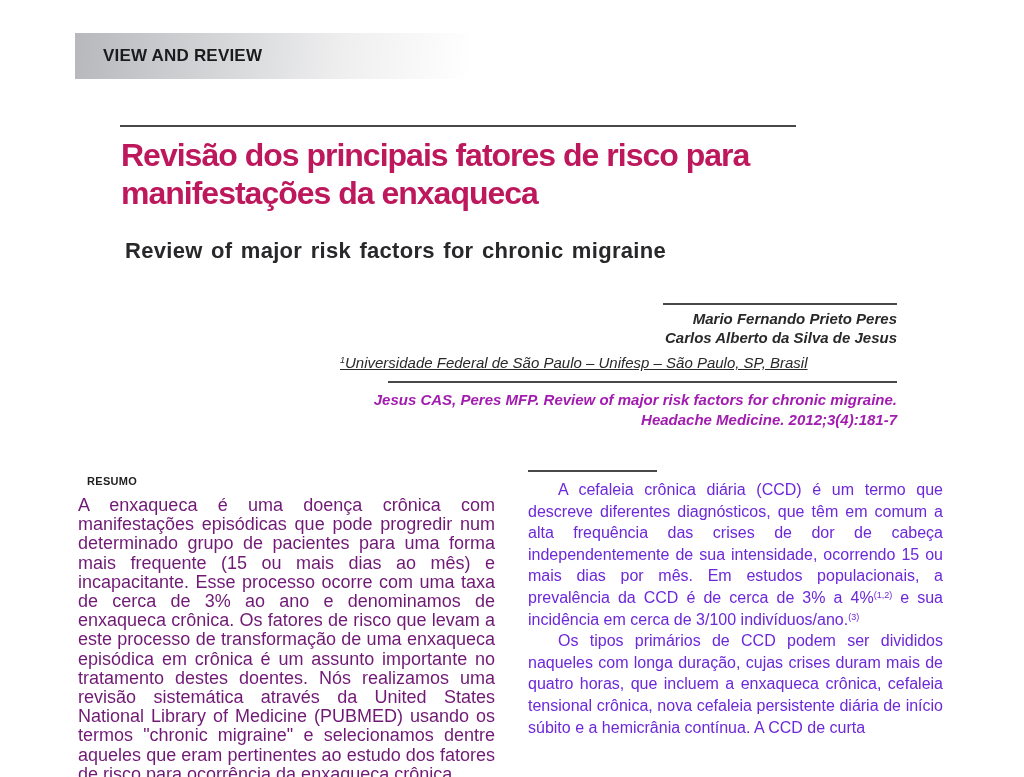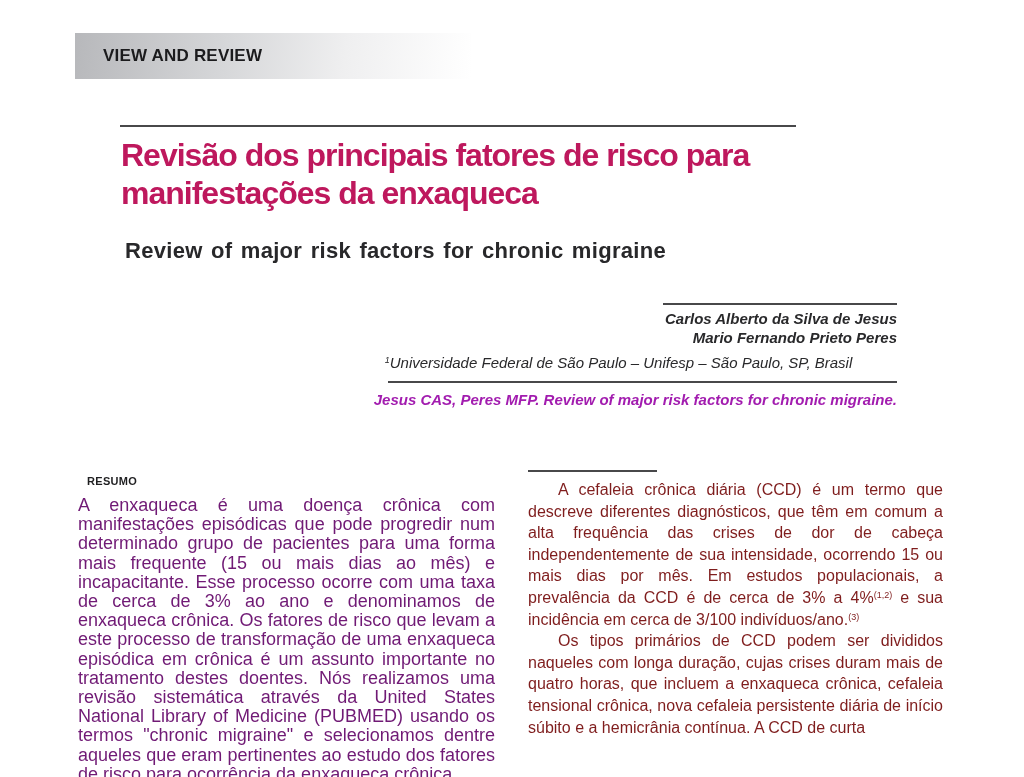--- a/index.html
+++ b/index.html
@@ -68,24 +68,25 @@
     width: 400px;
     text-align: right;
     font-style: italic; font-weight: 700;
     font-size: 15px; line-height: 19px;
     color: #29292b;
   }
   .affiliation {
     position: absolute;
     left: 340px; top: 354px;
     width: 557px;
-    text-align: center;
+    text-align: left;
     font-style: italic;
     font-size: 15px;
     color: #29292b;
+    text-decoration: underline;
   }
   .affiliation sup, .body-par sup {
     font-size: 9px;
     vertical-align: 5px;
     line-height: 0;
   }
   .citation-rule {
     position: absolute;
     left: 388px; top: 381px;
     width: 509px; height: 2px;
@@ -141,21 +142,21 @@
   .intro-heading {
     margin: 0 0 18px 0;
     font-size: 17px;
     letter-spacing: 0.5px;
   }
   .body-par {
     margin: 0;
     font-size: 16px; line-height: 21.6px;
     text-align: justify;
     text-indent: 30px;
-    color: #7f1d1d;
+    color: #6d28d9;
   }
 </style>
 </head>
 <body>
 
 <div class="page">
 
   <div class="banner">
     <span class="banner-label">VIEW AND REVIEW</span>
   </div>
@@ -165,30 +166,31 @@
   <h1 class="title-pt">
     <span class="tline">Revisão dos principais fatores de risco para</span>
     <span class="tline">manifestações da enxaqueca</span>
   </h1>
 
   <h2 class="title-en">Review of major risk factors for chronic migraine</h2>
 
   <div class="authors-rule"></div>
 
   <div class="authors">
+    <div>Mario Fernando Prieto Peres</div>
     <div>Carlos Alberto da Silva de Jesus</div>
-    <div>Mario Fernando Prieto Peres</div>
   </div>
 
   <div class="affiliation"><sup>1</sup><span>Universidade Federal de São Paulo – Unifesp – São Paulo, SP, Brasil</span></div>
 
   <div class="citation-rule"></div>
 
   <div class="citation">
     <div>Jesus CAS, Peres MFP. Review of major risk factors for chronic migraine.</div>
+    <div>Headache Medicine. 2012;3(4):181-7</div>
   </div>
 
   <section class="col-left">
     <h3 class="col-heading">RESUMO</h3>
     <p class="abstract">A enxaqueca é uma doença crônica com manifestações episódicas que pode progredir num determinado grupo de pacientes para uma forma mais frequente (15 ou mais dias ao mês) e incapacitante. Esse processo ocorre com uma taxa de cerca de 3% ao ano e denominamos de enxaqueca crônica. Os fatores de risco que levam a este processo de transformação de uma enxaqueca episódica em crônica é um assunto importante no tratamento destes doentes. Nós realizamos uma revisão sistemática através da United States National Library of Medicine (PUBMED) usando os termos "chronic migraine" e selecionamos dentre aqueles que eram pertinentes ao estudo dos fatores de risco para ocorrência da enxaqueca crônica.</p>
     <p class="keywords"><span class="kw-label">Palavras-chave</span><span>: Enxaqueca crônica; Fatores de risco</span></p>
   </section>
 
   <section class="col-right">
     <div class="intro-rule"></div>

